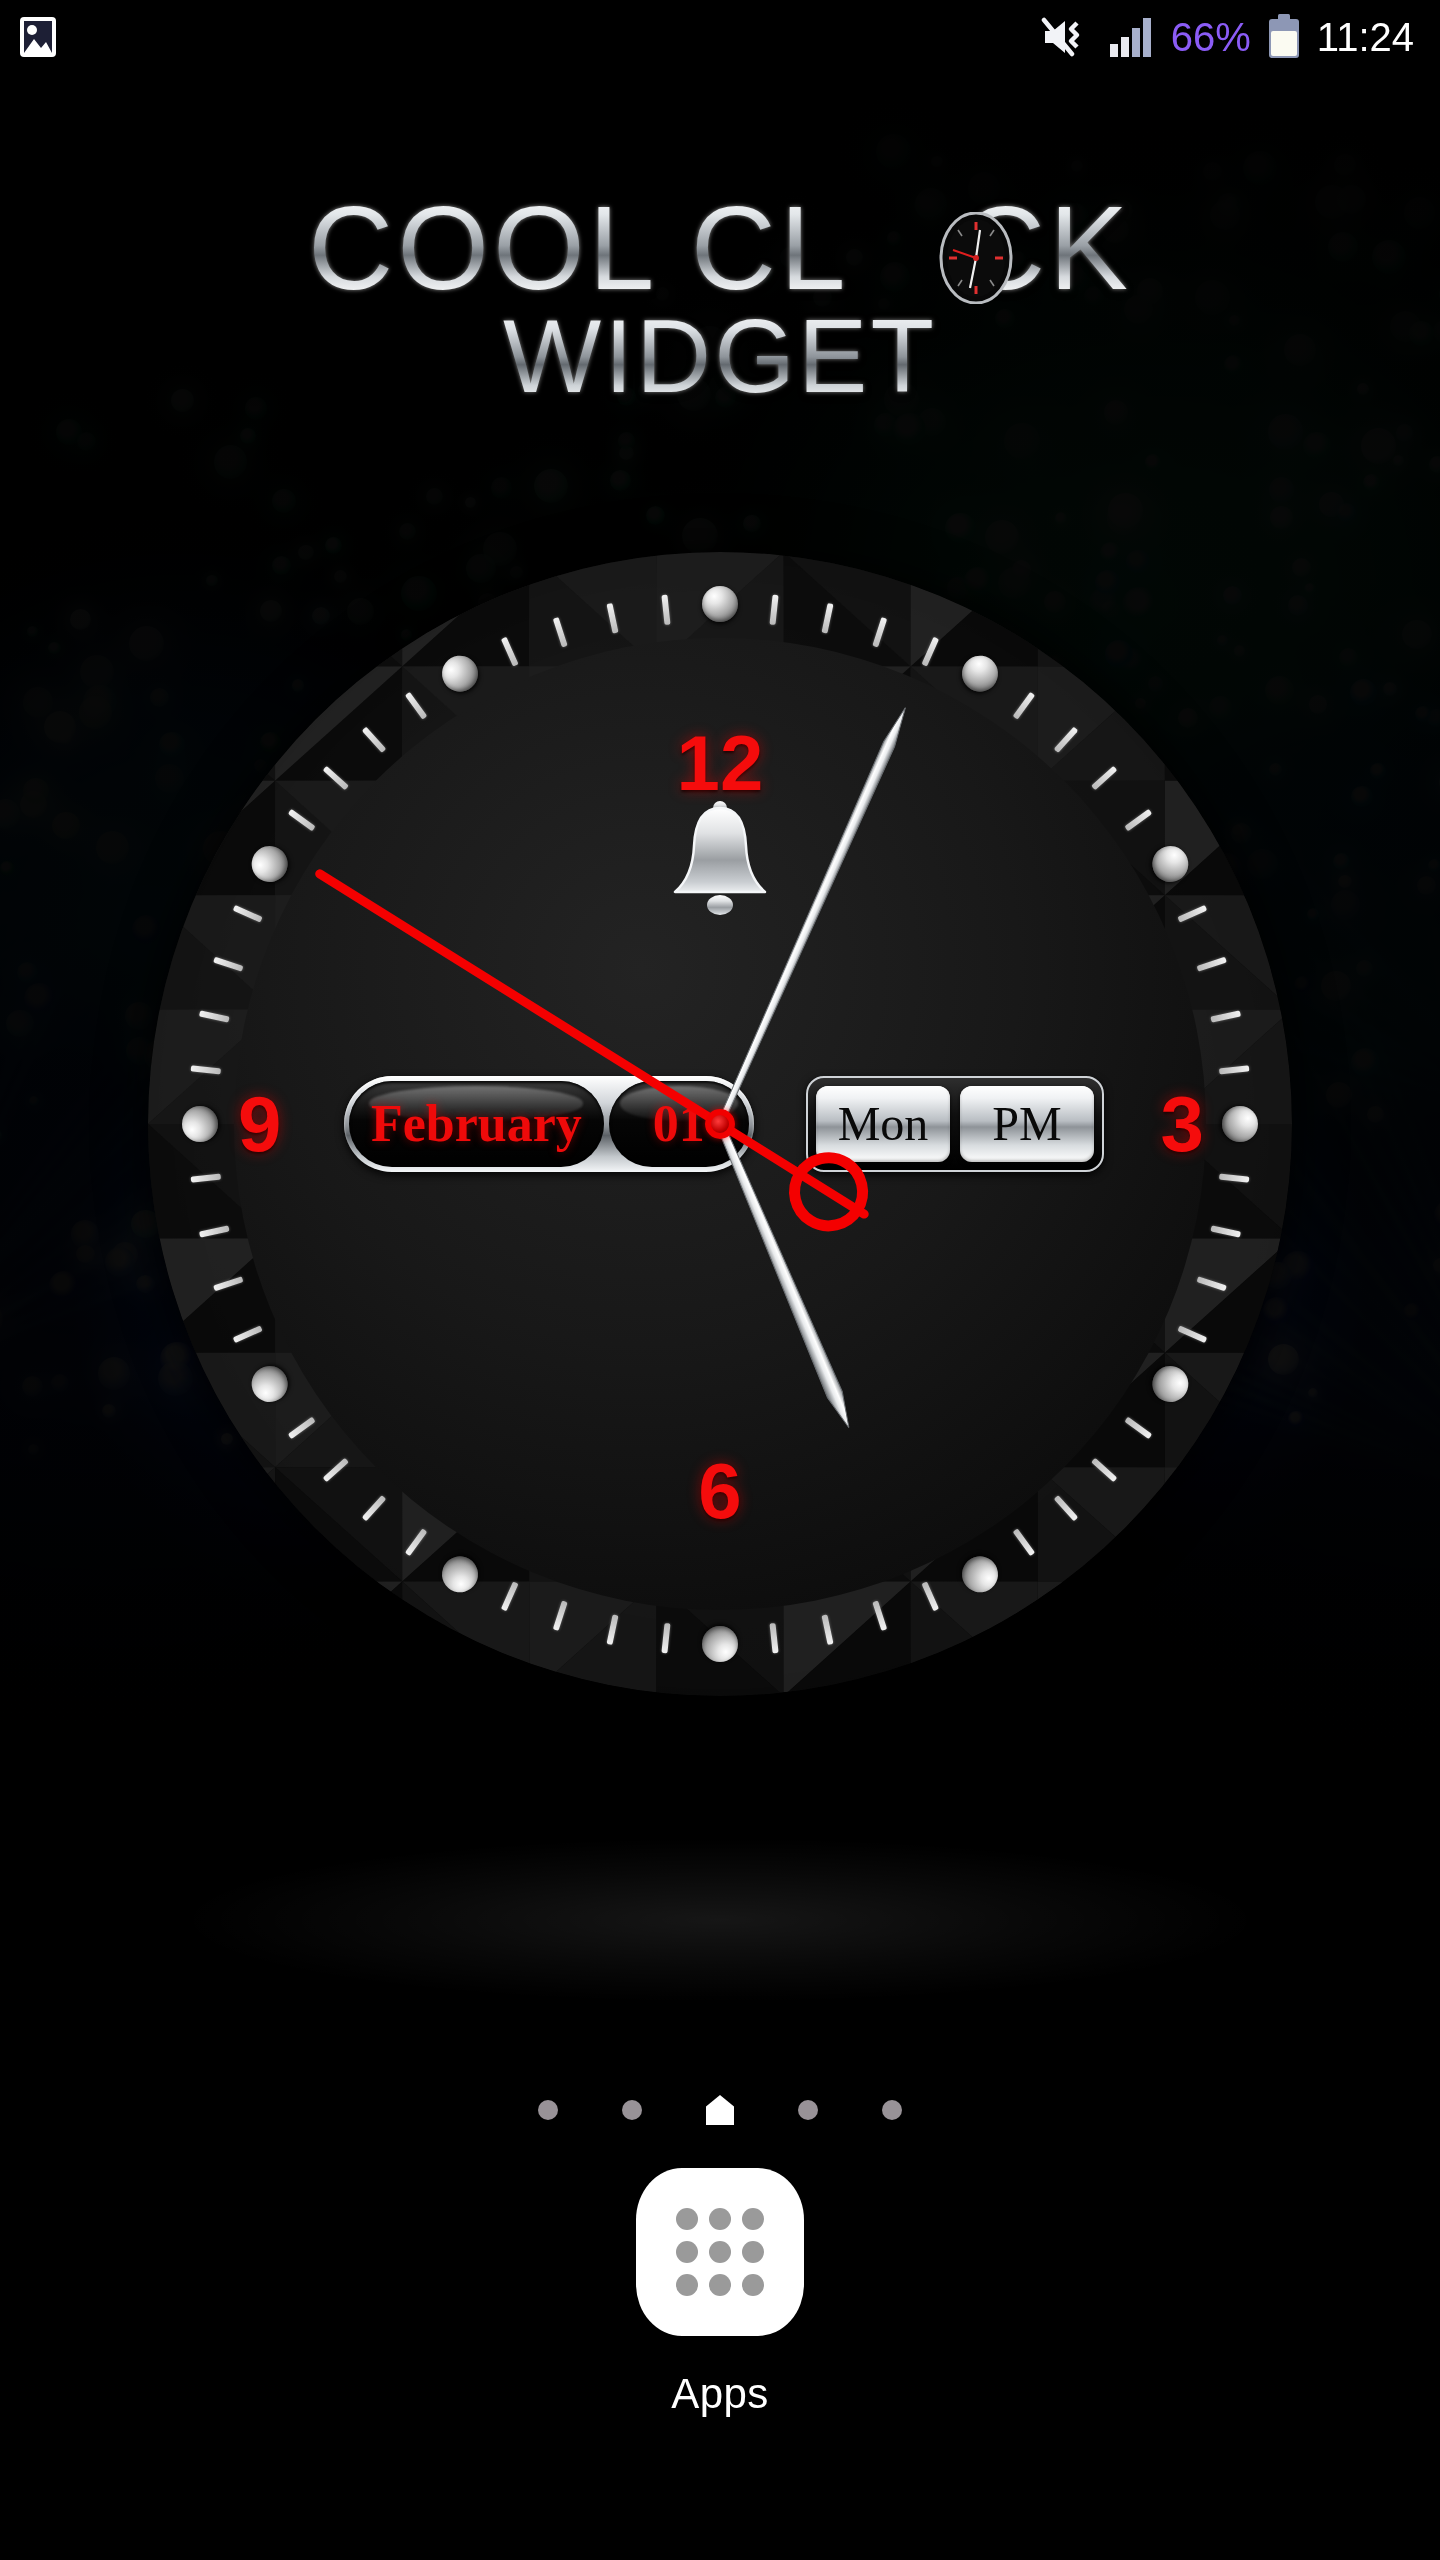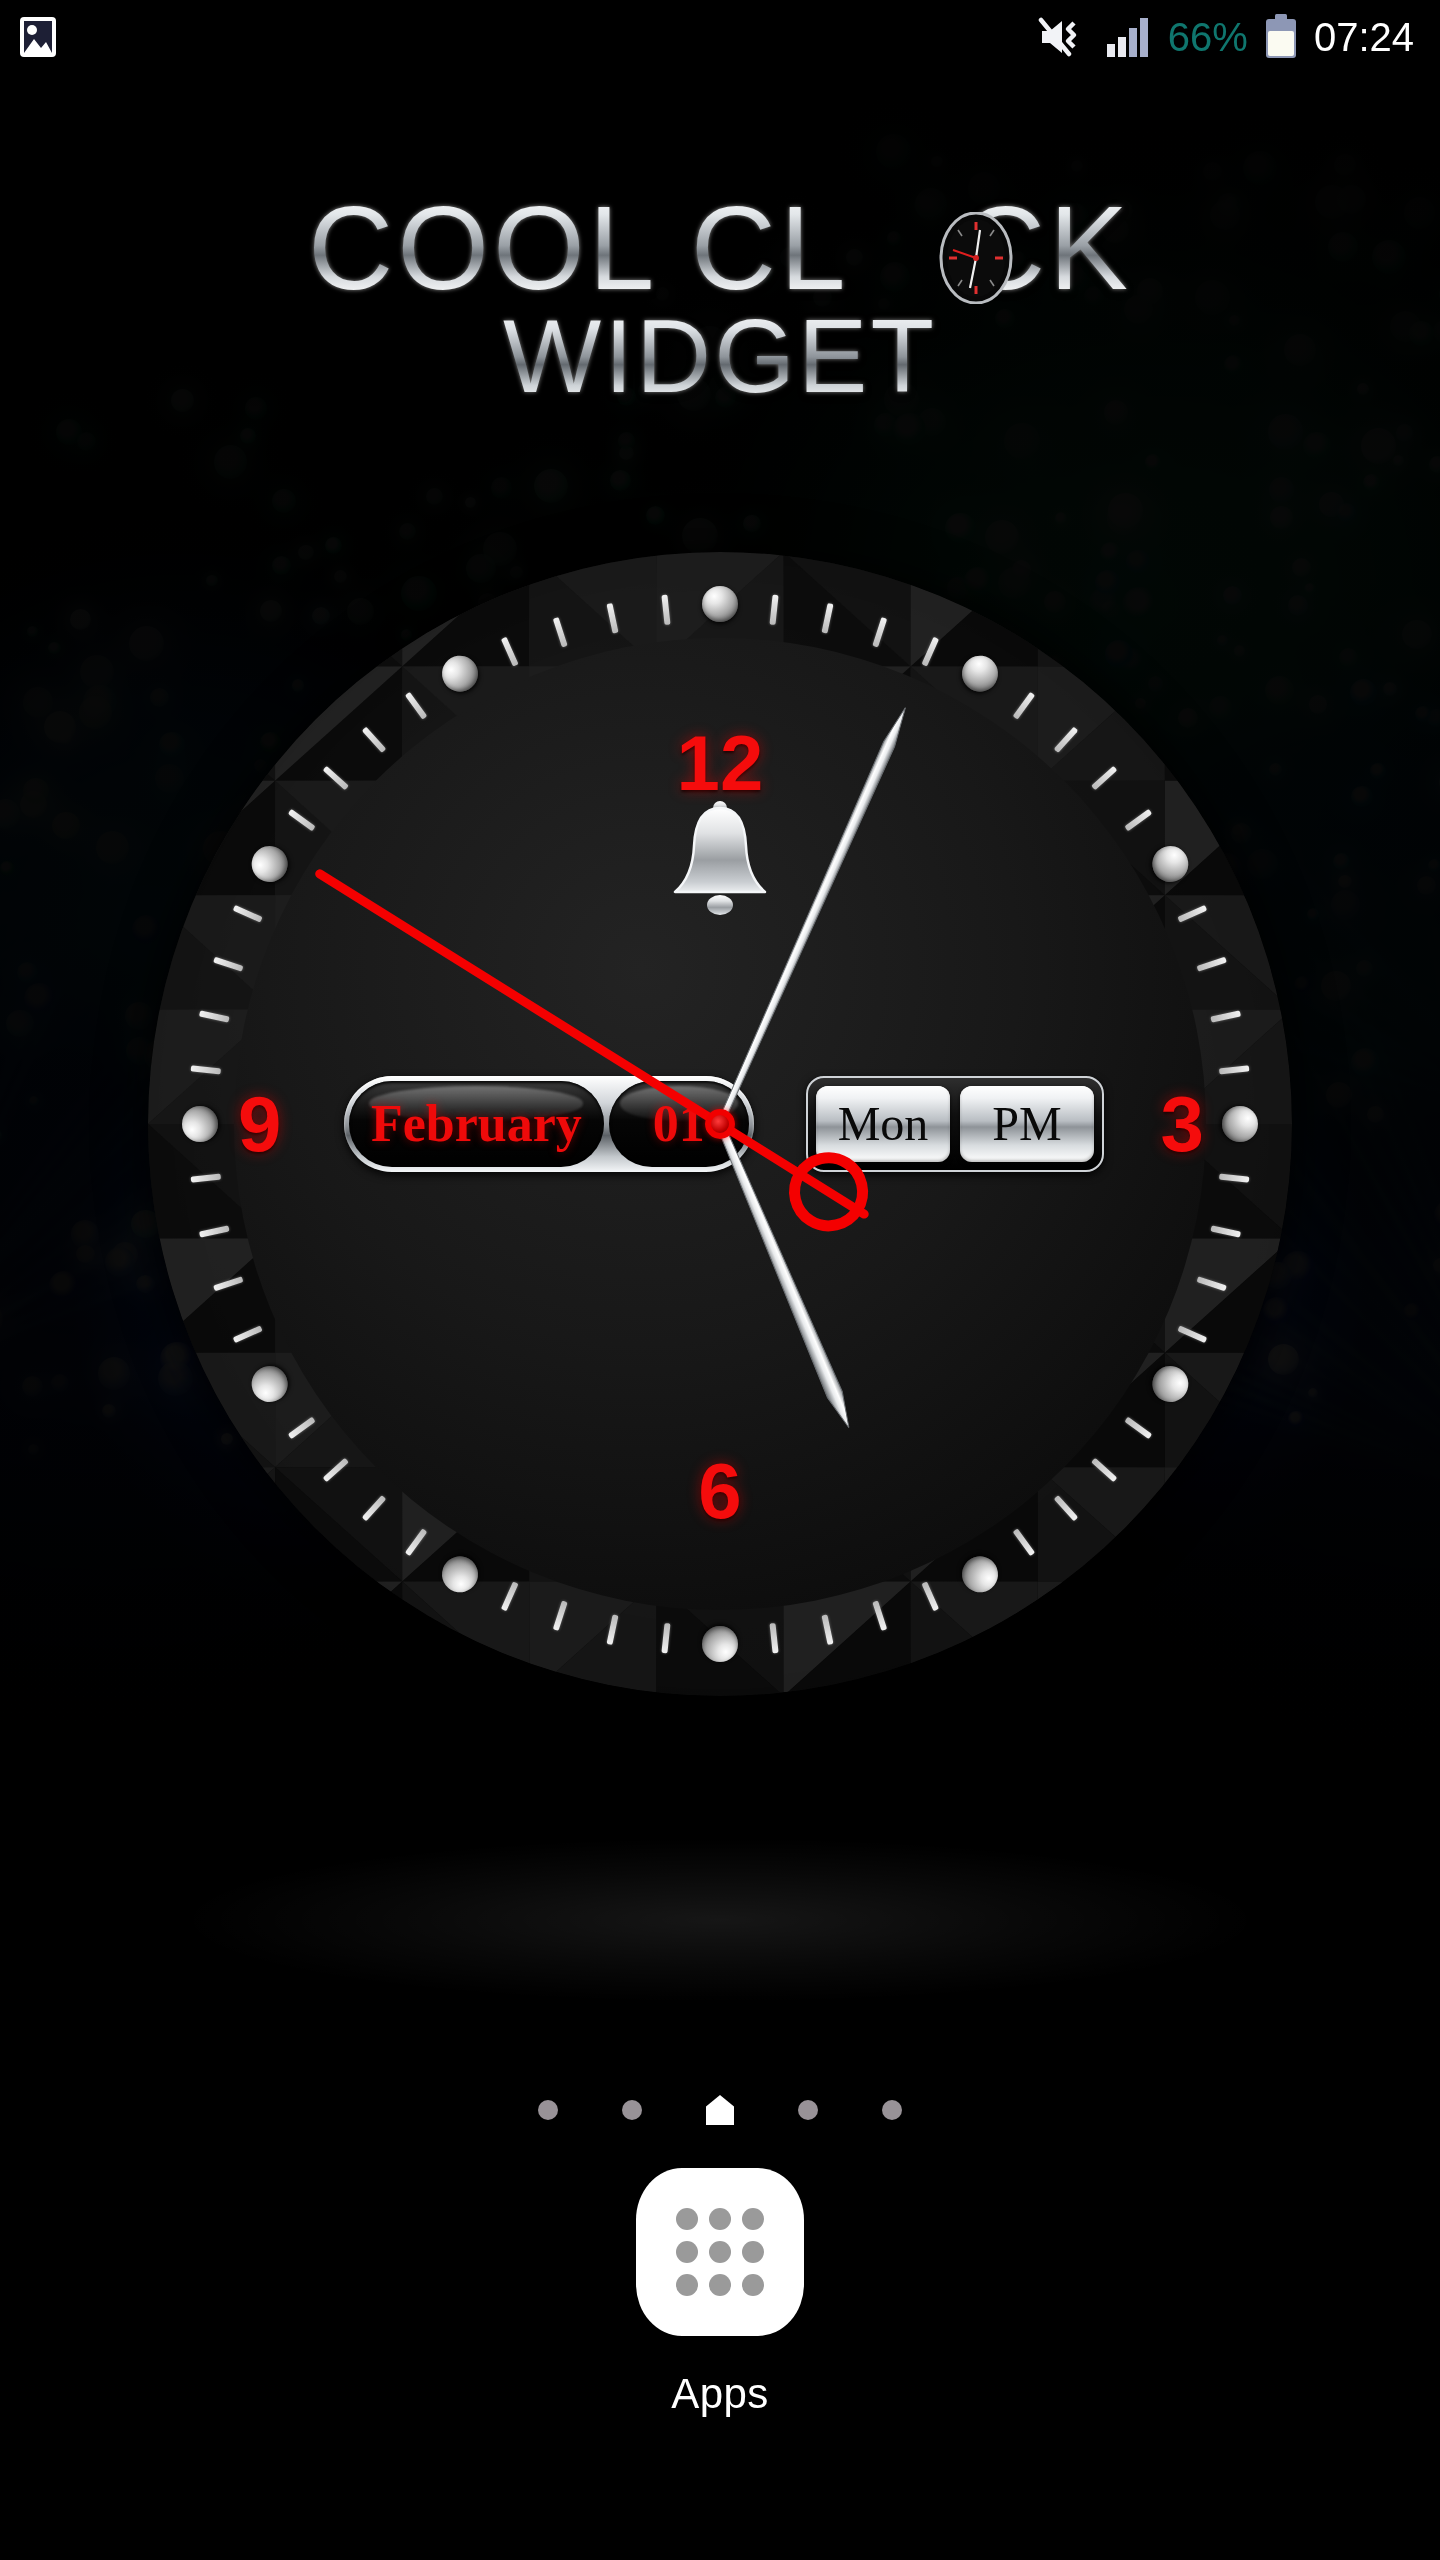--- a/index.html
+++ b/index.html
@@ -45,21 +45,21 @@
   #dock-sheen { position:absolute; left:0; top:1770px; width:1440px; height:300px; pointer-events:none;
     background:radial-gradient(ellipse 720px 110px at 50% 50%, rgba(255,255,255,.085) 0%, rgba(255,255,255,.03) 45%, rgba(255,255,255,0) 75%); }
 
   
   #statusbar { position:absolute; left:0; top:0; width:1440px; height:74px; z-index:60;
                display:flex; align-items:center; justify-content:space-between; padding:0 26px 0 18px; }
   #sb-left { display:flex; align-items:center; gap:14px; }
   #sb-right { display:flex; align-items:center; gap:16px; }
   .sb-ico { display:block; }
   #clock-time { color:#fff; font-size:40px; letter-spacing:0px; font-weight:400; line-height:1; }
-  #battery-pct { color:#0f766e; font-size:40px; font-weight:400; line-height:1; }
+  #battery-pct { color:#8b5cf6; font-size:40px; font-weight:400; line-height:1; }
 
   
   #brand { position:absolute; left:0; top:188px; width:1440px; z-index:40; text-align:center; }
   .brand-line { display:block; white-space:nowrap; font-weight:400; }
   #brand-top {
     font-size:118px; letter-spacing:4px; line-height:1.02;
     color:#c9cdd2;
     background:linear-gradient(180deg,#ffffff 0%,#e3e7ea 22%,#9aa0a6 48%,#6e747a 56%,#d6dade 74%,#ffffff 92%);
     -webkit-background-clip:text; background-clip:text; -webkit-text-fill-color:transparent;
     filter:drop-shadow(0 0 2px rgba(255,255,255,.55)) drop-shadow(0 2px 3px rgba(0,0,0,.9));
@@ -634,21 +634,21 @@
         <rect x="12" y="21" width="8" height="20" fill="#e9eaf0"></rect>
         <rect x="23" y="12" width="8" height="29" fill="#a7b0cc"></rect>
         <rect x="34" y="2" width="8" height="39" fill="#a7b0cc"></rect>
       </svg>
       <div id="battery-pct">66%</div>
       <svg class="sb-ico" width="34" height="46" viewBox="0 0 34 46">
         <rect x="11" y="0" width="12" height="6" rx="1.5" fill="#8d97b5"></rect>
         <rect x="2" y="5" width="30" height="39" rx="3" fill="#8d97b5"></rect>
         <rect x="4" y="17" width="26" height="25" rx="2" fill="#fbfbf2"></rect>
       </svg>
-      <div id="clock-time">07:24</div>
+      <div id="clock-time">11:24</div>
     </div>
   </div>
 
   <div id="brand">
     <div class="brand-line" id="brand-top">
       <span>COOL CL</span><span class="glyphwrap">&nbsp;&nbsp;&nbsp;</span><span>CK</span>
     </div>
     <div class="brand-line" id="brand-bot">WIDGET</div>
   </div>
 

